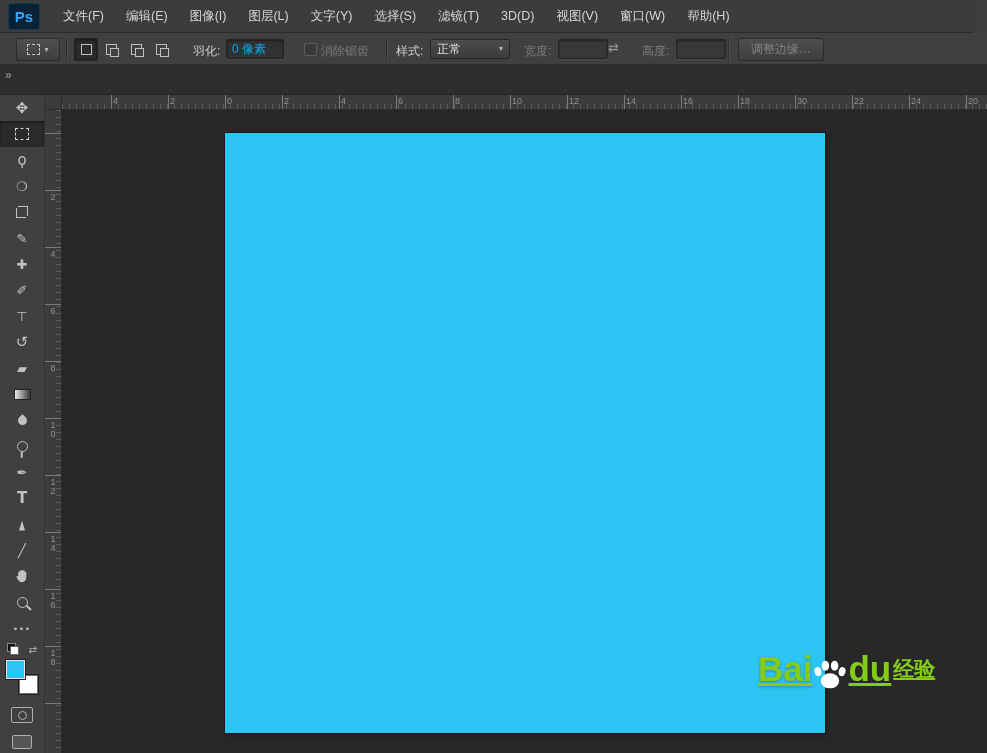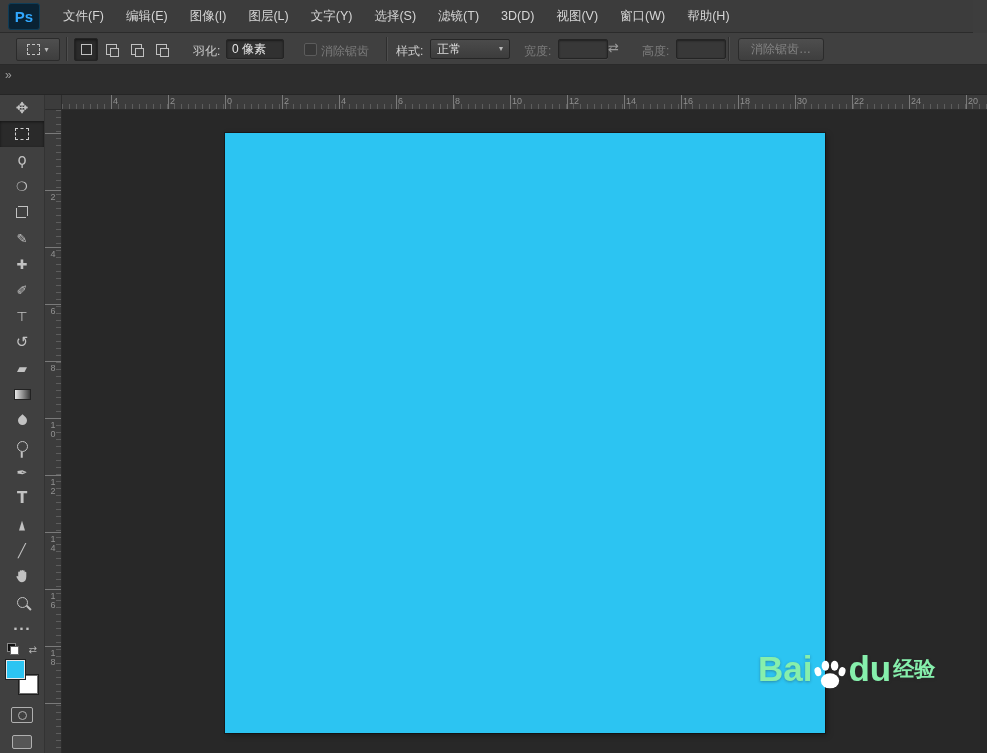--- a/index.html
+++ b/index.html
@@ -23,21 +23,21 @@
   .caret{color:#b9b9b9;font-size:8px;line-height:8px;}
   .mode-group{position:absolute;left:74px;top:5px;display:flex;gap:1px;}
   .mode{width:22px;height:21px;display:flex;align-items:center;justify-content:center;position:relative;border:1px solid transparent;border-radius:2px;}
   .mode.pressed{background:#2b2b2b;border-color:#232323;box-shadow:inset 0 1px 3px rgba(0,0,0,.55);}
   .sq{width:9px;height:9px;border:1px solid #c0c0c0;display:inline-block;}
   .sq2{position:absolute;width:7px;height:7px;border:1px solid #c0c0c0;margin:0;left:10px;top:9px;background:#404040;}
   .lbl{position:absolute;top:10px;font-size:12px;color:#cccccc;}
   .lbl.dim{color:#7b7b7b;}
   .field{position:absolute;top:6px;height:18px;background:#313131;border:1px solid #242424;border-radius:2px;
          box-shadow:inset 0 1px 2px rgba(0,0,0,.45), 0 1px 0 rgba(255,255,255,.05);
-         color:#e5e5e5;font-size:12px;padding:0 5px;box-sizing:content-box;font-family:inherit;}
+         color:#0ea5e9;font-size:12px;padding:0 5px;box-sizing:content-box;font-family:inherit;}
   .field:disabled,.field.dis{color:#777;background:#383838;}
   .checkbox{position:absolute;left:304px;top:10px;width:11px;height:11px;border:1px solid #5c5c5c;background:#383838;border-radius:2px;}
   .select{position:absolute;left:430px;top:6px;width:80px;height:20px;background:linear-gradient(#4b4b4b,#3c3c3c);
           border:1px solid #262626;border-radius:2px;display:flex;align-items:center;justify-content:space-between;
           padding:0 6px;box-sizing:border-box;color:#dddddd;font-size:12px;}
   .swapdims{position:absolute;left:608px;top:7px;color:#9a9a9a;font-size:13px;}
   .btn{position:absolute;left:738px;top:5px;height:21px;padding:0 12px;background:linear-gradient(#4e4e4e,#3e3e3e);
        border:1px solid #2b2b2b;border-radius:3px;color:#848484;font-size:12px;display:flex;align-items:center;}
 
   
@@ -88,21 +88,21 @@
     background-image:linear-gradient(180deg,#7a7a7a 0 1px,transparent 1px),linear-gradient(180deg,#5d5d5d 0 1px,transparent 1px);
     background-size:100% 57px,5px 7px;background-position:0 23px,right 0;background-repeat:repeat-y;
     border-right:1px solid #2c2c2c;box-sizing:border-box;}
   .vruler .num{position:absolute;left:2px;font-size:9px;color:#919191;writing-mode:vertical-rl;text-orientation:upright;letter-spacing:-1px;line-height:11px;}
 
   
   .viewport{position:absolute;left:62px;top:110px;width:925px;height:643px;background:#282828;}
   .document{position:absolute;left:163px;top:23px;width:600px;height:600px;box-shadow:0 0 0 1px rgba(0,0,0,.35),2px 2px 6px rgba(0,0,0,.35);}
 
   
-  .watermark{position:absolute;left:758px;top:650px;color:#86efac;text-shadow:0 1px 3px rgba(40,40,40,.35);}
+  .watermark{position:absolute;left:758px;top:650px;color:#84cc16;text-shadow:0 1px 3px rgba(40,40,40,.35);text-decoration:underline;}
   .wm-line1{display:flex;align-items:flex-end;font-weight:bold;font-size:35px;line-height:38px;}
   .wm-cjk{font-size:21px;line-height:38px;margin-left:2px;}
   .paw{margin:0 1px -2px 1px;}
   .wm-line2{font-size:21px;font-weight:bold;letter-spacing:.5px;margin-top:3px;}
 </style>
 </head>
 <body>
 
 <div class="app">
 
@@ -153,21 +153,21 @@
     <div class="select">
       <span>正常</span>
       <span class="caret">▾</span>
     </div>
     <span class="lbl dim" style="left:524px">宽度:</span>
     <input class="field dis" style="left: 558px; width: 38px;" readonly="" value="">
     <span class="swapdims">⇄</span>
     <span class="lbl dim" style="left:642px">高度:</span>
     <input class="field dis" style="left: 676px; width: 38px;" readonly="" value="">
     <div class="sep" style="left:728px"></div>
-    <div class="btn">消除锯齿…</div>
+    <div class="btn">调整边缘…</div>
   </div>
 
   <div class="tabbar">
     <span class="collapse">»</span>
   </div>
 
   <div class="toolbar">
     <div class="tool">
         <span class="tg big">✥</span>
       </div>

